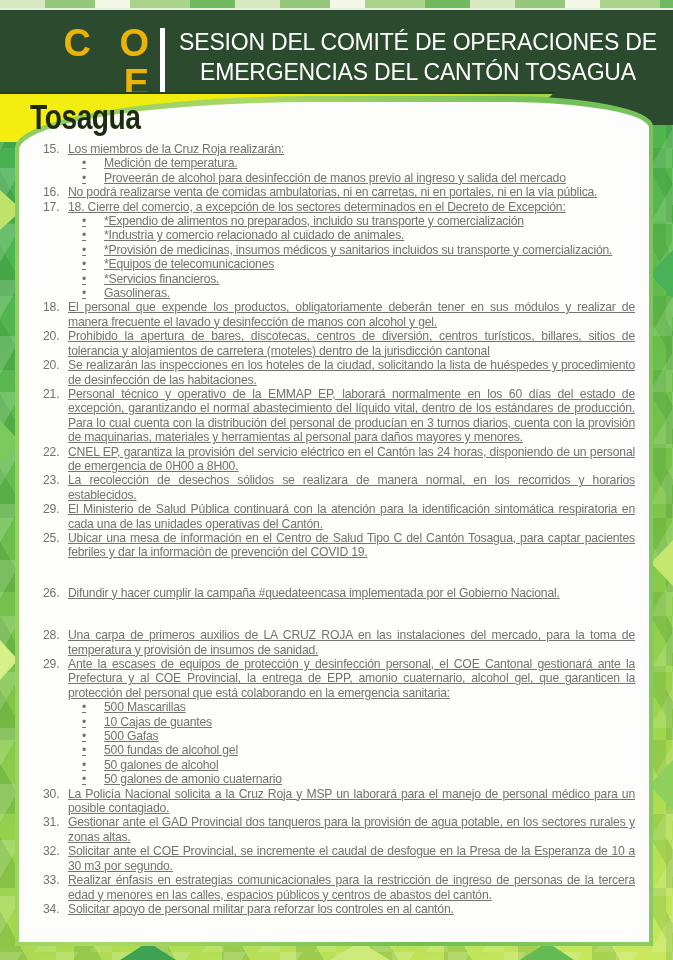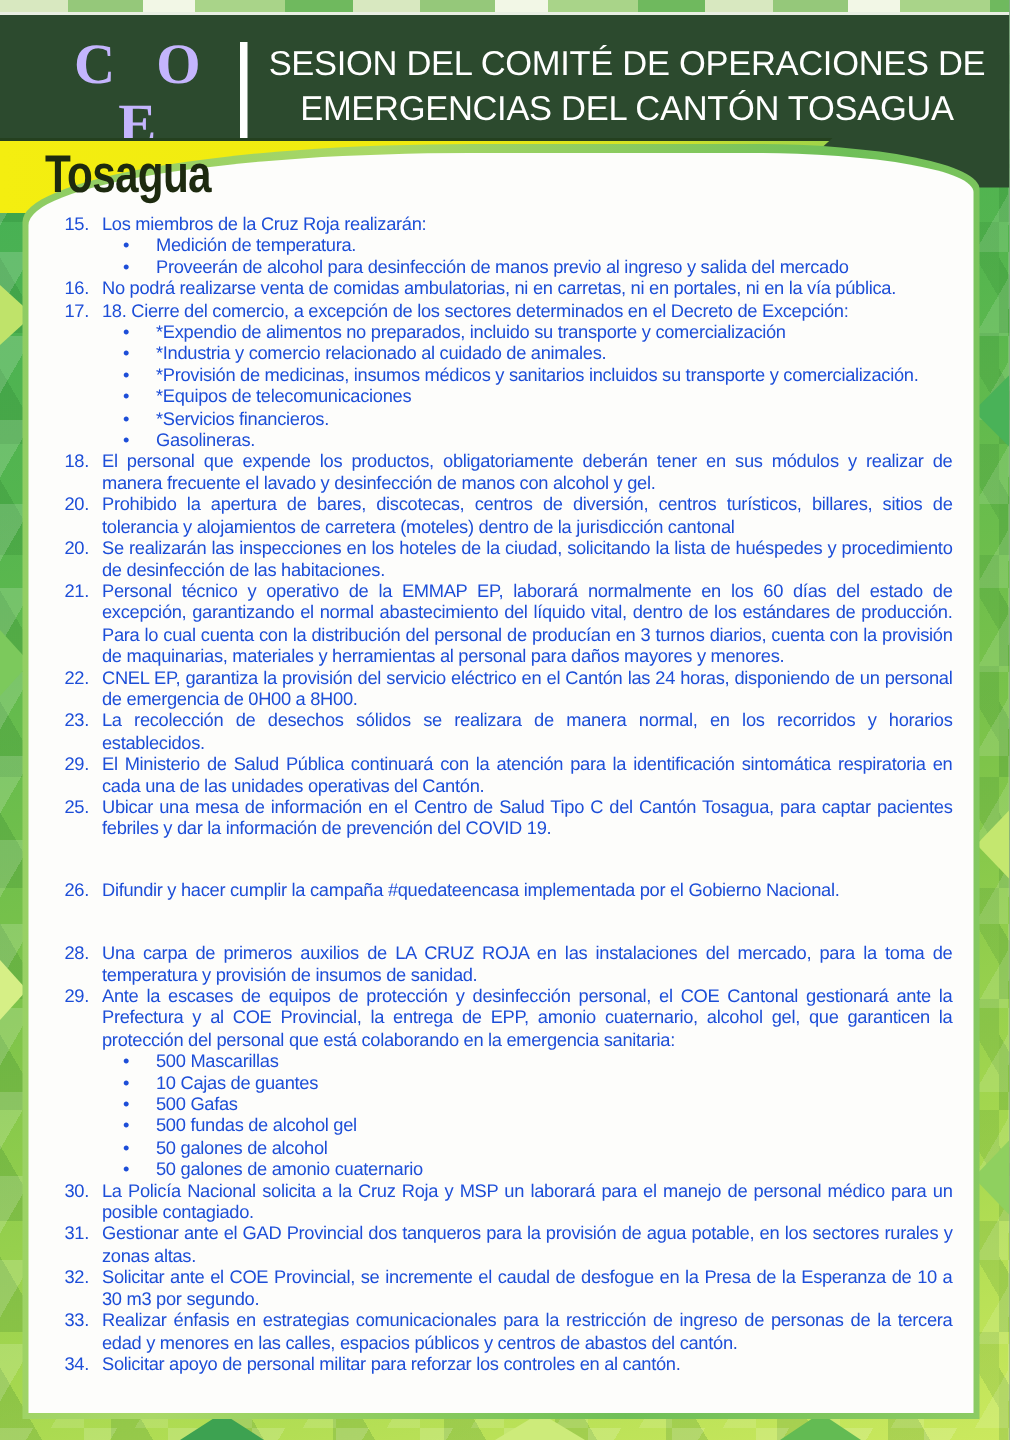--- a/index.html
+++ b/index.html
@@ -18,21 +18,21 @@
   }
   .top-strip{
     position:absolute;top:0;left:0;right:0;height:8px;z-index:2;
     background:repeating-linear-gradient(90deg,#d8e8c0 0 45px,#95c87a 45px 95px,#f2f7e6 95px 130px,#a9d489 130px 190px,#6fb95e 190px 235px);
     border-bottom:2px solid #e9efe3;
   }
   .header{
     position:absolute;top:10px;left:0;right:0;height:115px;
     background:#2c4a2e;z-index:3;
   }
-  .logo{position:absolute;left:28px;top:14px;width:130px;text-align:center;color:#c4b5fd;font-family:Liberation Serif, serif;}
+  .logo{position:absolute;left:28px;top:14px;width:130px;text-align:right;color:#eab308;}
   .logo-main{font-size:38px;font-weight:bold;letter-spacing:9px;line-height:1.05;margin-left:6px;}
   .logo-sub1{font-size:16px;font-weight:bold;letter-spacing:2px;line-height:1.1;margin-top:3px;}
   .logo-sub2{font-size:16px;font-weight:bold;letter-spacing:3px;line-height:1.1;}
   .divider{position:absolute;left:160px;top:18px;width:5px;height:66px;background:#ffffff;}
   .title{
     position:absolute;left:175px;right:12px;top:18px;text-align:center;
     color:#ffffff;font-weight:normal;font-size:23px;line-height:1.3;letter-spacing:-0.2px;
   }
   .yellow-band{
     position:absolute;top:92px;left:0;width:555px;height:48px;z-index:4;
@@ -52,26 +52,26 @@
     border-radius:300px 150px 0 0 / 52px 30px;
   }
   .page{
     position:absolute;left:4px;right:4px;top:6px;bottom:4px;
     background:#fdfdfb;
     border-radius:295px 146px 0 0 / 48px 26px;
     overflow:hidden;
   }
   .list{
     position:absolute;left:24px;right:14px;top:40px;
-    font-size:12.2px;line-height:14.4px;letter-spacing:-0.2px;color:#1d4ed8;
+    font-size:12.2px;line-height:14.4px;letter-spacing:-0.2px;color:#737373;
   }
   .item{display:flex;align-items:flex-start;}
   .item.gap{margin-bottom:28px;margin-top:26px;}
   .num{flex:0 0 25px;}
-  .body{flex:1;min-width:0;}
+  .body{flex:1;min-width:0;text-decoration:underline;}
   .itxt{text-align:justify;}
   .brow{display:flex;margin-left:12px;align-items:flex-start;}
   .dot{flex:0 0 22px;text-align:left;padding-left:2px;}
   .btxt{flex:1;}
   
   .tri{position:absolute;z-index:1;}
   .t1{left:0;top:190px;width:22px;height:40px;background:#bfe36a;clip-path:polygon(0 0,100% 50%,0 100%);}
   .t2{left:0;top:420px;width:20px;height:44px;background:#7cc95c;clip-path:polygon(0 0,100% 50%,0 100%);}
   .t3{left:0;top:640px;width:18px;height:40px;background:#d6ef86;clip-path:polygon(0 0,100% 50%,0 100%);}
   .t4{right:0;top:250px;width:24px;height:48px;background:#49b258;clip-path:polygon(100% 0,0 50%,100% 100%);}

